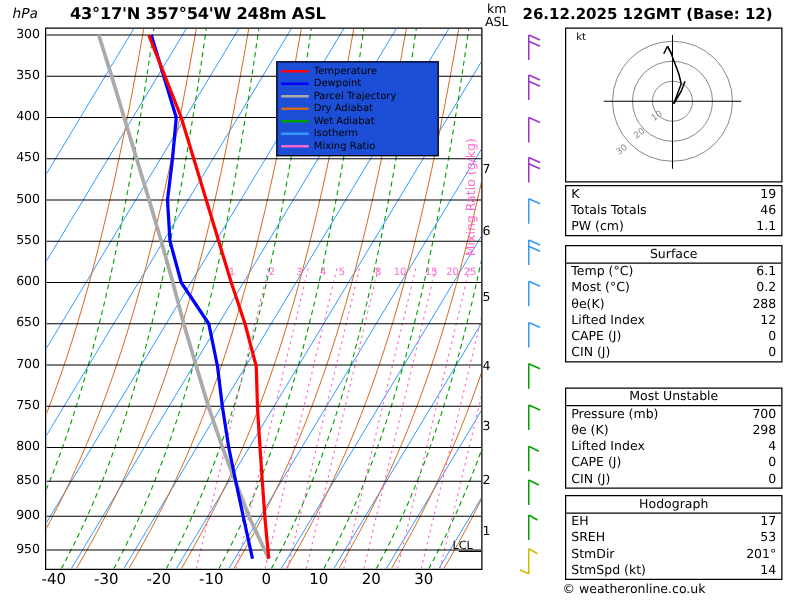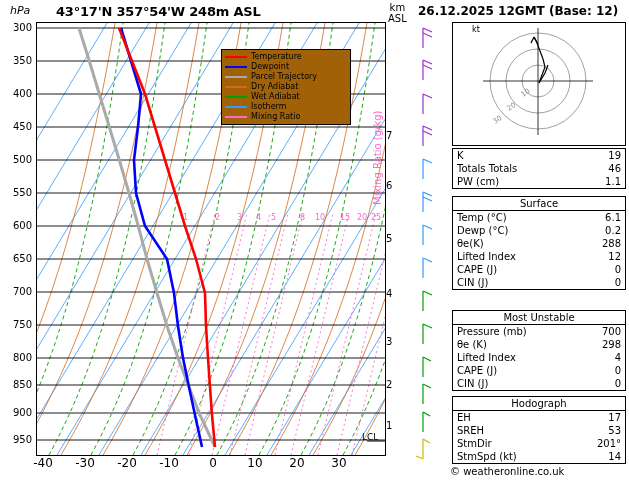--- a/index.html
+++ b/index.html
@@ -17,31 +17,31 @@
   .ylabels{position:absolute;left:0;top:22px;width:34px;height:434px;}
   .ylabels div{position:absolute;right:2px;font-size:10px;text-align:right;margin-left:25px;}
   
   .kmlabels{position:absolute;left:386px;top:22px;width:22px;height:434px;}
   .kmlabels div{position:absolute;left:0;font-size:10px;}
   
   .xlabels{position:absolute;left:36px;top:456px;width:350px;height:14px;}
   .xlabels div{position:absolute;font-size:12px;text-align:center;width:30px;}
   .xaxis-title{position:absolute;left:100px;top:470px;font-size:11px;}
   
-  .legend{position:absolute;left:184px;top:26px;width:122px;background:#a16207;border:1px solid #000;padding:2px 3px;font-size:8px;line-height:10px;}
+  .legend{position:absolute;left:184px;top:26px;width:122px;background:#1d4ed8;border:1px solid #000;padding:2px 3px;font-size:8px;line-height:10px;}
   .legend .row{display:flex;align-items:center;height:10px;}
   .legend .sw{width:22px;height:0;border-top-width:2px;border-top-style:solid;margin-right:4px;}
   
   .mixlabel{position:absolute;left:372px;top:205px;font-size:10px;color:#ff66cc;transform:rotate(-90deg);transform-origin:left top;white-space:nowrap;}
   .lcl{position:absolute;left:362px;top:432px;font-size:9px;color:#000;}
   
   .barbs{position:absolute;left:408px;top:22px;width:30px;height:440px;}
   
   .hodo{position:absolute;left:452px;top:22px;width:172px;height:122px;border:1px solid #000;background:#fff;}
-  .hodo .kt{position:absolute;left:19px;top:2px;font-size:8px;}
+  .hodo .kt{position:absolute;left:8px;top:2px;font-size:8px;}
   
   .panel{position:absolute;left:452px;width:172px;border:1px solid #000;background:#fff;font-size:10px;}
   .panel .line{display:flex;justify-content:space-between;padding:0 4px;height:13px;line-height:13px;}
   .panel .hdr{text-align:center;height:13px;line-height:13px;border-top:1px solid #000;border-bottom:1px solid #000;}
   .panel .hdr.first{border-top:none;}
   .p1{top:148px;}
   .p2{top:196px;}
   .p3{top:310px;}
   .p4{top:396px;}
   .copyright{position:absolute;left:450px;top:466px;font-size:10px;}
@@ -315,21 +315,21 @@
       </div>
   </div>
 
   <div class="panel p2">
     <div class="hdr first">Surface</div>
     <div class="line">
         <span>Temp (°C)</span>
         <span>6.1</span>
       </div>
     <div class="line">
-        <span>Dewp (°C)</span>
+        <span>Most (°C)</span>
         <span>0.2</span>
       </div>
     <div class="line">
         <span>θe(K)</span>
         <span>288</span>
       </div>
     <div class="line">
         <span>Lifted Index</span>
         <span>12</span>
       </div>

